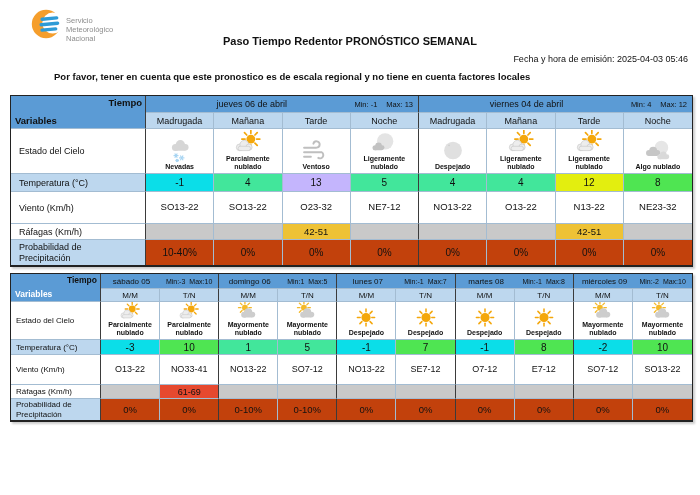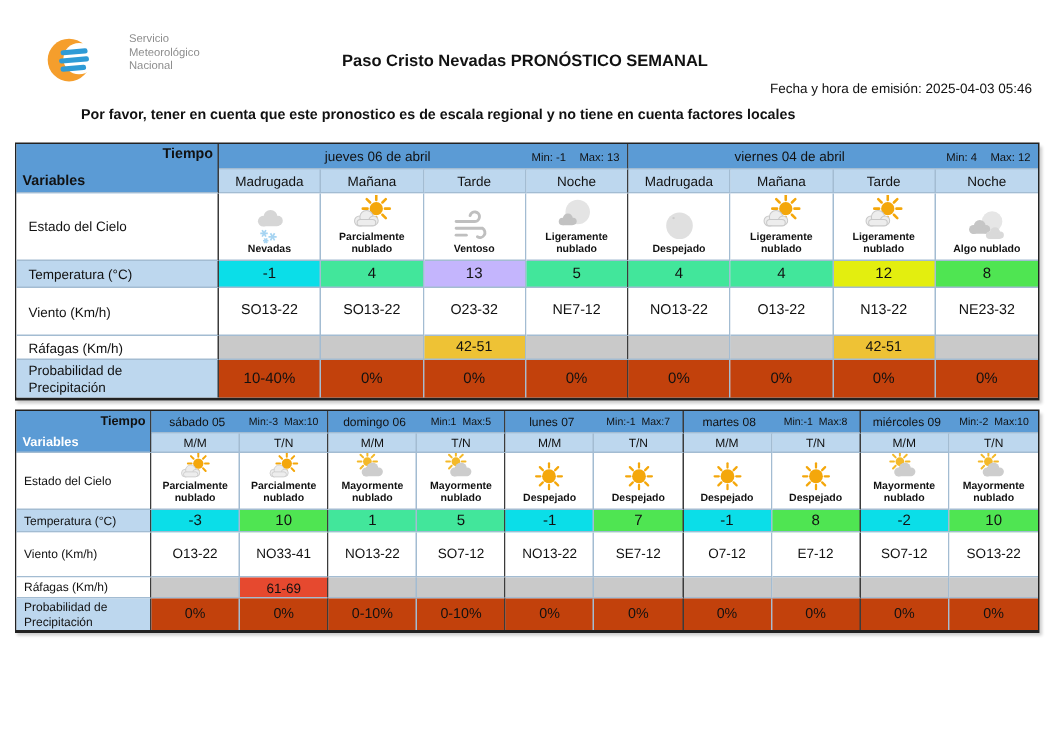--- a/index.html
+++ b/index.html
@@ -1,19 +1,19 @@
 <!DOCTYPE html>
 <html><head>
 <meta charset="utf-8">
 <style>
   html,body{margin:0;padding:0;background:#fff;}
   .page{position:relative;width:700px;height:495px;background:#fff;overflow:hidden;
         font-family:"Liberation Sans",sans-serif;color:#111;}
   
-  .logo{position:absolute;left:28px;top:21px;display:flex;align-items:flex-start;gap:20px;}
+  .logo{position:absolute;left:28px;top:5px;display:flex;align-items:flex-end;gap:0;}
   .logo-text{font-size:7.5px;color:#8D8D8D;line-height:1.2;}
   .title{position:absolute;top:35px;left:0;width:100%;text-align:center;font-size:11px;font-weight:bold;}
   .emission{position:absolute;top:54px;right:12px;font-size:9px;}
   .note{position:absolute;top:71px;left:10px;font-size:9.5px;font-weight:bold;padding-left:44px;}
   
   .tbl{position:absolute;left:10px;width:681px;display:grid;background:#fff;
        border:1.6px solid #222;border-bottom-width:2.5px;box-shadow:1.5px 2px 2px rgba(0,0,0,.2);}
   #t1{top:95px;grid-template-columns:135px repeat(8,1fr);grid-template-rows:17px 16px 45px 18px 32px 16px 25px;}
   #t2{top:273px;grid-template-columns:90px repeat(10,1fr);grid-template-rows:15px 13px 38px 15px 30px 14px 21px;}
   .c{border-right:1px solid #A3BCD2;border-bottom:1px solid #A3BCD2;box-sizing:border-box;
@@ -65,21 +65,21 @@
         <rect x="13" y="24" width="18" height="3.6" rx="1.8" transform="rotate(-5 22 26)"></rect>
       </g>
     </svg>
     <div class="logo-text">
       <div>Servicio</div>
       <div>Meteorológico</div>
       <div>Nacional</div>
     </div>
   </div>
 
-  <div class="title">Paso Cristo Nevadas PRONÓSTICO SEMANAL</div>
+  <div class="title">Paso Tiempo Redentor PRONÓSTICO SEMANAL</div>
   <div class="emission">Fecha y hora de emisión: 2025-04-03 05:46</div>
   <div class="note">Por favor, tener en cuenta que este pronostico es de escala regional y no tiene en cuenta factores locales</div>
 
   <div class="tbl" id="t1">
       <div class="c corner ds">
         <div class="tiempo">Tiempo</div>
         <div class="vars">Variables</div>
       </div>
       <div class="c dayhead ds" style="grid-column: span 4;">
         <span class="dname">jueves 06 de abril</span>

